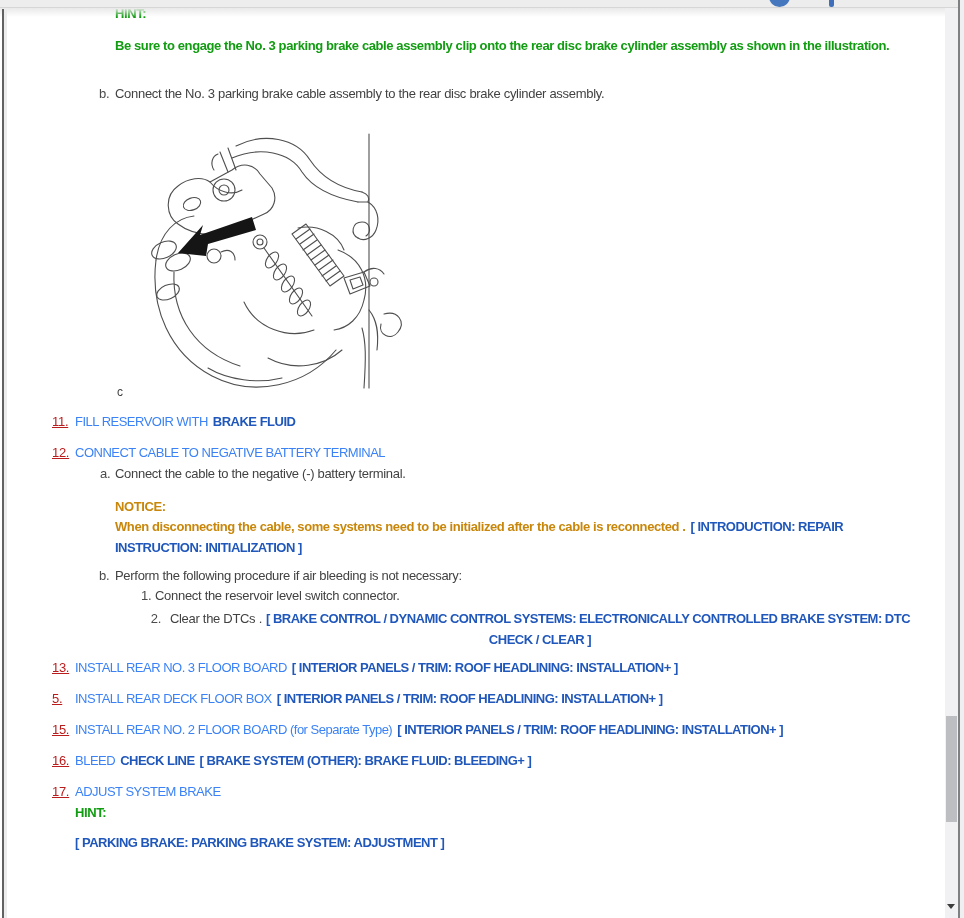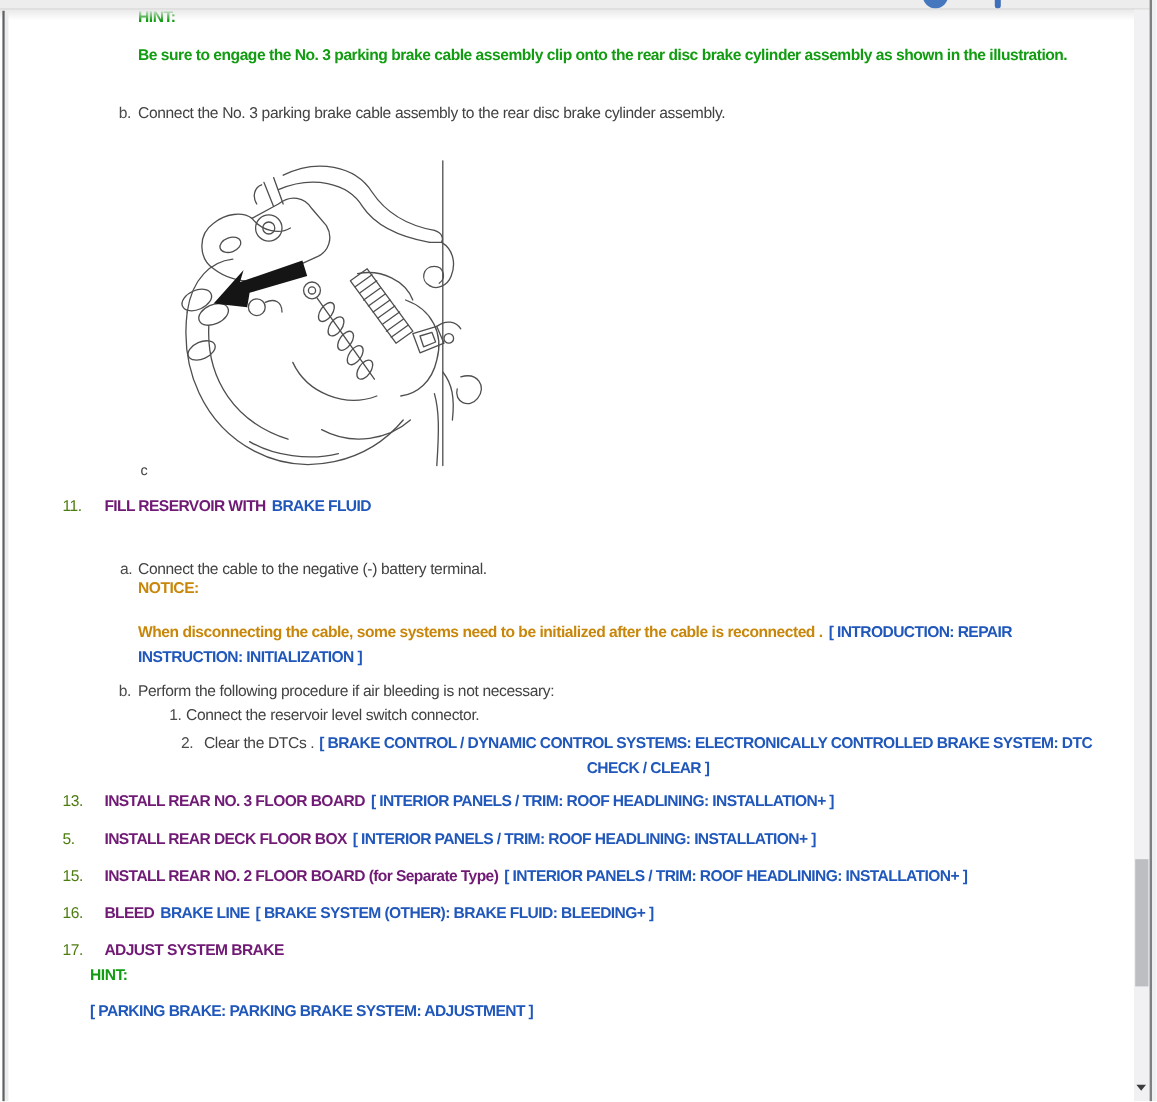--- a/index.html
+++ b/index.html
@@ -27,23 +27,23 @@
   .win-border-right{position:absolute;left:958px;top:0;bottom:0;width:2px;background:#7e8082;z-index:7;}
   .right-outer{position:absolute;left:960px;top:0;bottom:0;width:4px;background:#efeff1;z-index:7;}
 
   
   .abs{position:absolute;}
   .nowrap{white-space:nowrap;}
   .para{line-height:21px;}
   .hintc{color:#119c11;font-weight:700;letter-spacing:-0.4px;}
   .noticec{color:#c8870b;font-weight:700;letter-spacing:-0.4px;}
   .link{color:#2057bb;font-weight:700;letter-spacing:-0.5px;cursor:pointer;}
-  .boldt{color:#701a75;font-weight:700;letter-spacing:-0.5px;margin-left:12px;}
+  .boldt{color:#3b82f6;font-weight:400;letter-spacing:-0.5px;}
   .bodyt{color:#424242;letter-spacing:-0.3px;}
-  .num{display:inline-block;width:23px;color:#4d7c0f;letter-spacing:-0.3px;}
+  .num{display:inline-block;width:23px;color:#b91c1c;letter-spacing:-0.3px;text-decoration:underline;}
   .mk16{display:inline-block;width:16px;color:#4b4b4b;}
   .mk15{display:inline-block;width:15px;color:#4b4b4b;}
   .mk14{display:inline-block;width:14px;color:#4b4b4b;}
   .gap{margin-left:5px;}
   .hang23{padding-left:23px;text-indent:-23px;}
   .hang14{padding-left:14px;text-indent:-14px;text-align:center;}
   .caption{color:#3f3f3f;font-size:12px;}
   svg.fig{stroke:#4f4f4f;fill:none;stroke-width:1.1;stroke-linecap:round;stroke-linejoin:round;}
 </style>
 </head>
@@ -119,40 +119,41 @@
 
       <polygon points="30,121 55,93 52,103 104,85 108,98 60,112 58,124" fill="#151515" stroke="none"></polygon>
       <circle cx="66" cy="124" r="7"></circle>
       <path d="M73,120 c8,-4 14,0 14,8"></path>
     </svg>
   </div>
   <div class="abs nowrap caption" style="left:117px;top:385px">c</div>
 
   <div class="abs nowrap" style="left:52px;top:414px"><span class="num">11.</span><span class="boldt">FILL RESERVOIR WITH</span><span class="link gap">BRAKE FLUID</span></div>
 
+  <div class="abs nowrap" style="left:52px;top:445px"><span class="num">12.</span><span class="boldt">CONNECT CABLE TO NEGATIVE BATTERY TERMINAL</span></div>
 
   <div class="abs nowrap bodyt" style="left:100px;top:466px"><span class="mk15">a.</span><span>Connect the cable to the negative (-) battery terminal.</span></div>
 
-  <div class="abs nowrap noticec" style="left:115px;top:482px">NOTICE:</div>
+  <div class="abs nowrap noticec" style="left:115px;top:499px">NOTICE:</div>
 
   <div class="abs nowrap bodyt" style="left:99px;top:568px"><span class="mk16">b.</span><span>Perform the following procedure if air bleeding is not necessary:</span></div>
 
   <div class="abs para" style="left:115px;top:516px;width:800px"><span class="noticec">When disconnecting the cable, some systems need to be initialized after the cable is reconnected .</span><span class="link gap">[ INTRODUCTION: REPAIR INSTRUCTION: INITIALIZATION ]</span></div>
 
   <div class="abs nowrap bodyt" style="left:141px;top:588px"><span class="mk14">1.</span><span>Connect the reservoir level switch connector.</span></div>
 
   <div class="abs para hang14 bodyt" style="left:141px;top:608px;width:770px"><span class="mk14">2.</span><span>Clear the DTCs .</span><span class="link" style="margin-left:4px">[ BRAKE CONTROL / DYNAMIC CONTROL SYSTEMS: ELECTRONICALLY CONTROLLED BRAKE SYSTEM: DTC CHECK / CLEAR ]</span></div>
 
   <div class="abs nowrap" style="left:52px;top:660px"><span class="num">13.</span><span class="boldt">INSTALL REAR NO. 3 FLOOR BOARD</span><span class="link gap">[ INTERIOR PANELS / TRIM: ROOF HEADLINING: INSTALLATION+ ]</span></div>
 
   <div class="abs nowrap" style="left:52px;top:691px"><span class="num">5.</span><span class="boldt">INSTALL REAR DECK FLOOR BOX</span><span class="link gap">[ INTERIOR PANELS / TRIM: ROOF HEADLINING: INSTALLATION+ ]</span></div>
 
   <div class="abs nowrap" style="left:52px;top:722px"><span class="num">15.</span><span class="boldt">INSTALL REAR NO. 2 FLOOR BOARD (for Separate Type)</span><span class="link gap">[ INTERIOR PANELS / TRIM: ROOF HEADLINING: INSTALLATION+ ]</span></div>
 
-  <div class="abs nowrap" style="left:52px;top:753px"><span class="num">16.</span><span class="boldt">BLEED</span><span class="link gap">BRAKE LINE</span><span class="link gap">[ BRAKE SYSTEM (OTHER): BRAKE FLUID: BLEEDING+ ]</span></div>
+  <div class="abs nowrap" style="left:52px;top:753px"><span class="num">16.</span><span class="boldt">BLEED</span><span class="link gap">CHECK LINE</span><span class="link gap">[ BRAKE SYSTEM (OTHER): BRAKE FLUID: BLEEDING+ ]</span></div>
 
   <div class="abs nowrap" style="left:52px;top:784px"><span class="num">17.</span><span class="boldt">ADJUST SYSTEM BRAKE</span></div>
   <div class="abs nowrap hintc" style="left:75px;top:805px">HINT:</div>
   <div class="abs nowrap link" style="left:75px;top:835px">[ PARKING BRAKE: PARKING BRAKE SYSTEM: ADJUSTMENT ]</div>
 
 
   <div class="scroll-track">
     <div class="scroll-thumb"></div>
     <div class="scroll-arrow"></div>
   </div>

